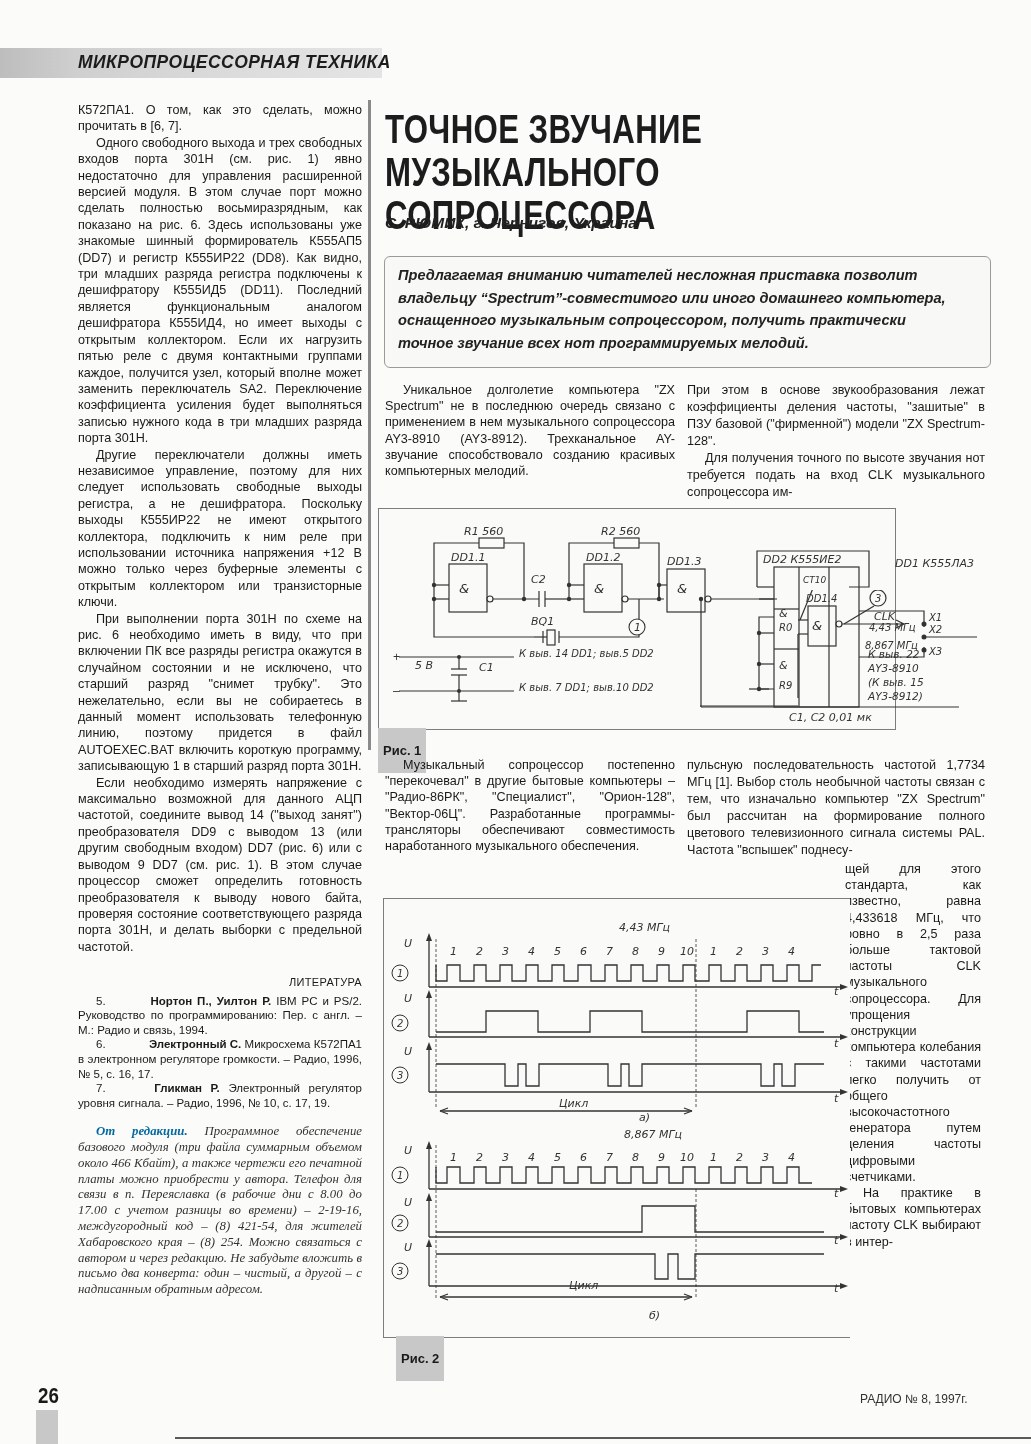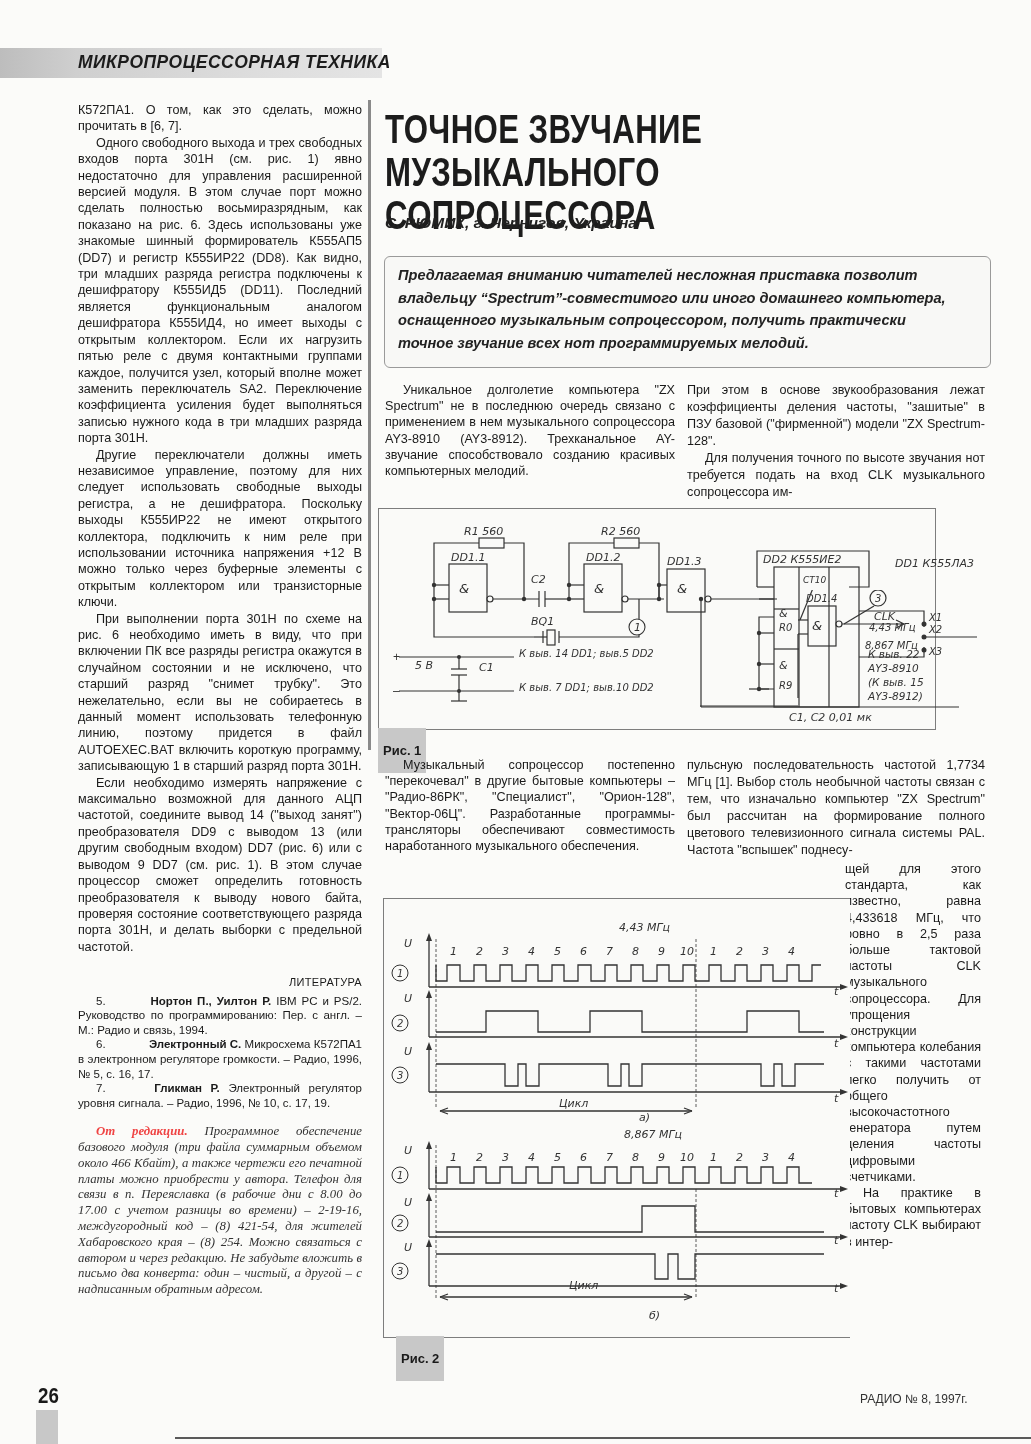--- a/index.html
+++ b/index.html
@@ -12,39 +12,39 @@
     font-weight: bold; font-style: italic; font-size: 19px; letter-spacing: 0.5px; color: #1c1c1c;
     transform: scaleX(0.92); transform-origin: left; }
 
   .col-left { position: absolute; left: 78px; top: 102px; width: 284px; font-size: 12.6px; line-height: 16.4px; text-align: justify; }
   .col-left p { text-indent: 18px; }
   .col-left p.noindent { text-indent: 0; }
   .lit-title { text-align: right; font-size: 11px; margin-top: 19px; margin-bottom: 3px; letter-spacing: 0.3px; }
   .lit { font-size: 11.5px; line-height: 14.6px; text-indent: 18px; text-align: justify; }
   .lit b { font-weight: bold; padding-left: 40px; }
   .editor { margin-top: 14px; font-family: "Liberation Serif", serif; font-style: italic; font-size: 12.8px; line-height: 15.8px; text-indent: 18px; text-align: justify; color: #333; }
-  .editor b { font-weight: bold; color: #ef4444; }
+  .editor b { font-weight: bold; color: #0369a1; }
 
   .vrule { position: absolute; left: 368px; top: 100px; width: 3px; height: 650px; background: #8a8a8a; }
 
   .title { position: absolute; left: 385px; top: 108px; font-family: "Liberation Sans", sans-serif; font-weight: bold;
     font-size: 40px; line-height: 43px; color: #1c1c1c; transform: scaleX(0.78); transform-origin: left; letter-spacing: 0.5px; }
   .author { position: absolute; left: 385px; top: 206px; font-weight: bold; font-style: italic; font-size: 15.5px; color: #222; margin-top: 8px; }
   .lead-box { position: absolute; left: 384px; top: 256px; width: 607px; height: 112px; border: 1.5px solid #9a9a9a; border-radius: 6px; background: #f8f8f6; }
   .lead-text { position: absolute; left: 398px; top: 264px; width: 585px; font-weight: bold; font-style: italic; font-size: 15.2px; line-height: 22.5px; color: #222; transform: scaleX(0.96); transform-origin: left; }
 
   .col-a { position: absolute; left: 385px; width: 290px; font-size: 12.6px; line-height: 16.2px; text-align: justify; }
   .col-b { position: absolute; left: 687px; width: 298px; font-size: 12.6px; line-height: 17px; text-align: justify; }
   .col-a p, .col-b p { text-indent: 18px; }
   .col-a p.noindent, .col-b p.noindent { text-indent: 0; }
   .narrow { position: absolute; left: 845px; top: 861px; width: 136px; font-size: 12.6px; line-height: 16.2px; text-align: justify; }
   .narrow p.noindent { text-indent: 0; }
   .narrow p { text-indent: 18px; }
 
-  .fig1-box { position: absolute; left: 378px; top: 508px; width: 558px; height: 222px; border: 1.5px solid #7d7d7d; background: #fafaf8; }
+  .fig1-box { position: absolute; left: 378px; top: 508px; width: 518px; height: 222px; border: 1.5px solid #7d7d7d; background: #fafaf8; }
   .fig2-box { position: absolute; left: 383px; top: 898px; width: 467px; height: 440px; border: 1.5px solid #7d7d7d; border-right: none; background: #fafaf8; }
   .fig-label { position: absolute; font-weight: bold; font-size: 13px; padding: 15px 5px; background: #c8c8c8; color: #1a1a1a; }
 
   .schem-text { font-family: "DejaVu Sans", sans-serif; font-style: italic; fill: #333; }
 
   .page-num { position: absolute; left: 38px; top: 1383px; font-weight: bold; font-size: 22px; color: #1a1a1a; transform: scaleX(0.85); transform-origin: left; }
   .page-num-band { position: absolute; left: 36px; top: 1410px; width: 22px; height: 34px; background: #c8c8c8; }
   .footer-journal { position: absolute; left: 860px; top: 1392px; font-size: 12px; color: #333; }
   .footer-line { position: absolute; left: 175px; top: 1437px; width: 856px; height: 2px; background: #5a5a5a; }
 </style>

